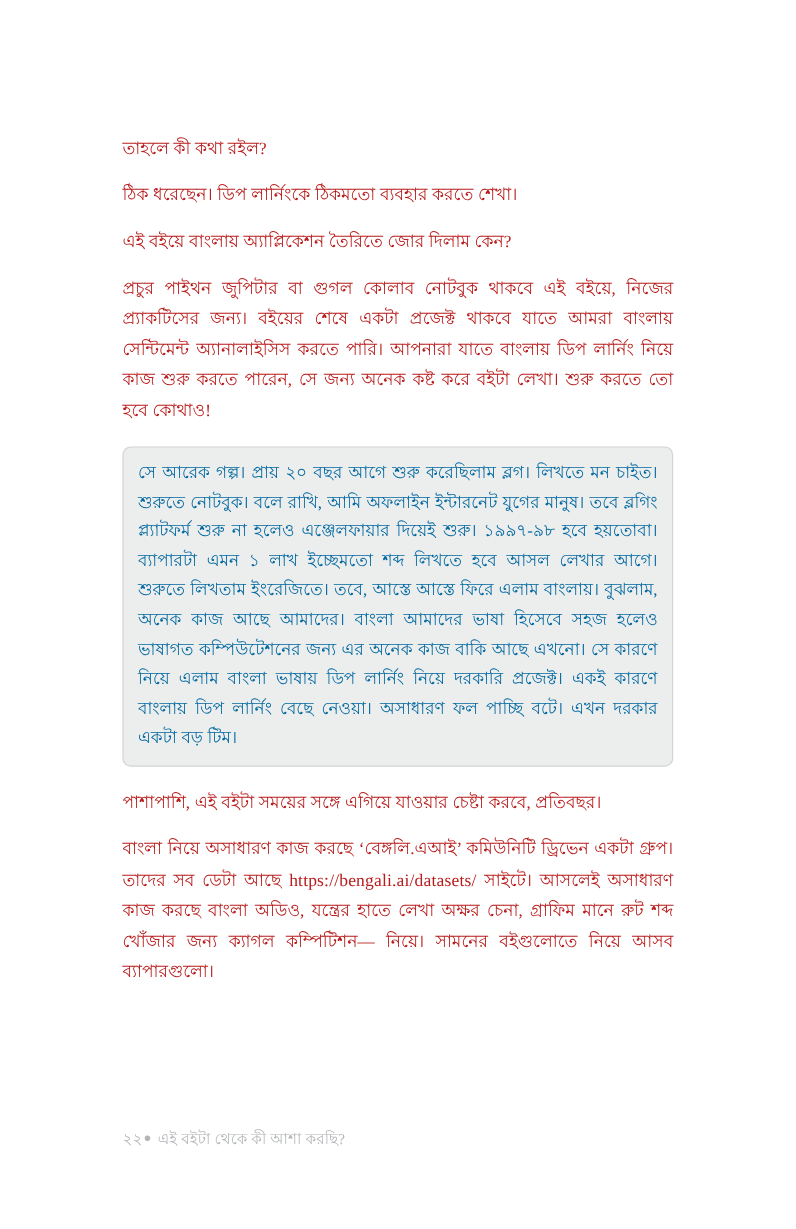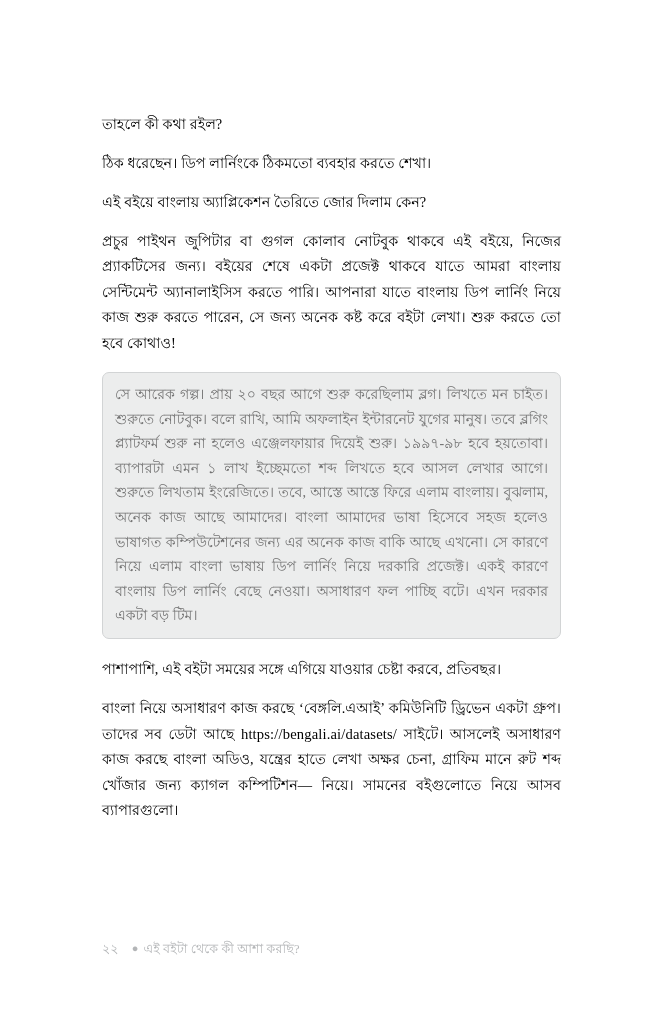--- a/index.html
+++ b/index.html
@@ -25,21 +25,21 @@
     position: absolute;
     left: 102px;
     top: 112px;
     width: 459px;
   }
 
   .para {
     font-family: "Liberation Serif", "DejaVu Serif", serif;
     font-size: 14.3px;
     line-height: 25.5px;
-    color: #000000;
+    color: #b91c1c;
     text-align: justify;
     text-justify: inter-word;
     margin: 0 0 14px 0;
     word-spacing: 0.02em;
   }
 
   .para.q {
     margin-bottom: 13px;
   }
 
@@ -54,40 +54,40 @@
     border-radius: 7px;
     padding: 9px 12px 10px 12px;
     margin: 16px 0 18px 0;
     box-sizing: border-box;
   }
 
   .callout .para {
     margin: 0;
     font-size: 14.1px;
     line-height: 24.6px;
-    color: #737373;
+    color: #0369a1;
   }
 
   .url {
     font-family: "Liberation Serif", "DejaVu Serif", serif;
     font-size: 14.6px;
     letter-spacing: 0.01em;
   }
 
   .footer {
     position: absolute;
     left: 102px;
     top: 940px;
     font-family: "Liberation Serif", "DejaVu Serif", serif;
     font-size: 12.6px;
     color: #b3b5b7;
     letter-spacing: 0.01em;
     white-space: nowrap;
   }
-  .footer .pg { margin-right: 12px; text-align: right; }
+  .footer .pg { margin-right: 0; text-align: right; }
   .footer .dot {
     margin: 0 5px 0 1px;
     font-size: 11px;
     vertical-align: 1px;
   }
 </style>
 </head>
 <body>
 
 <div class="page">

